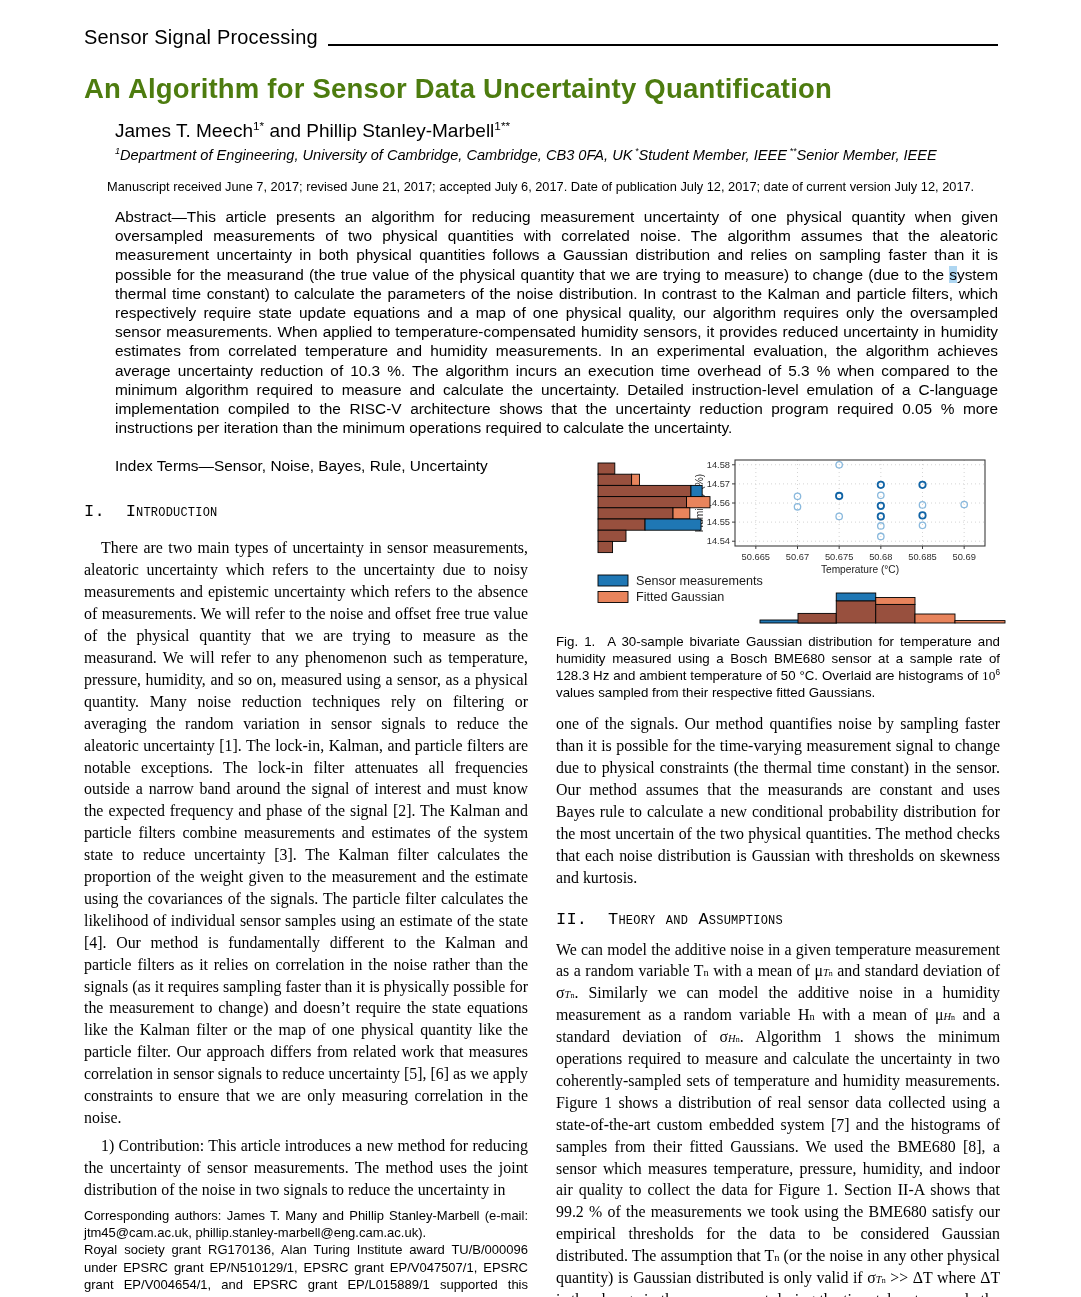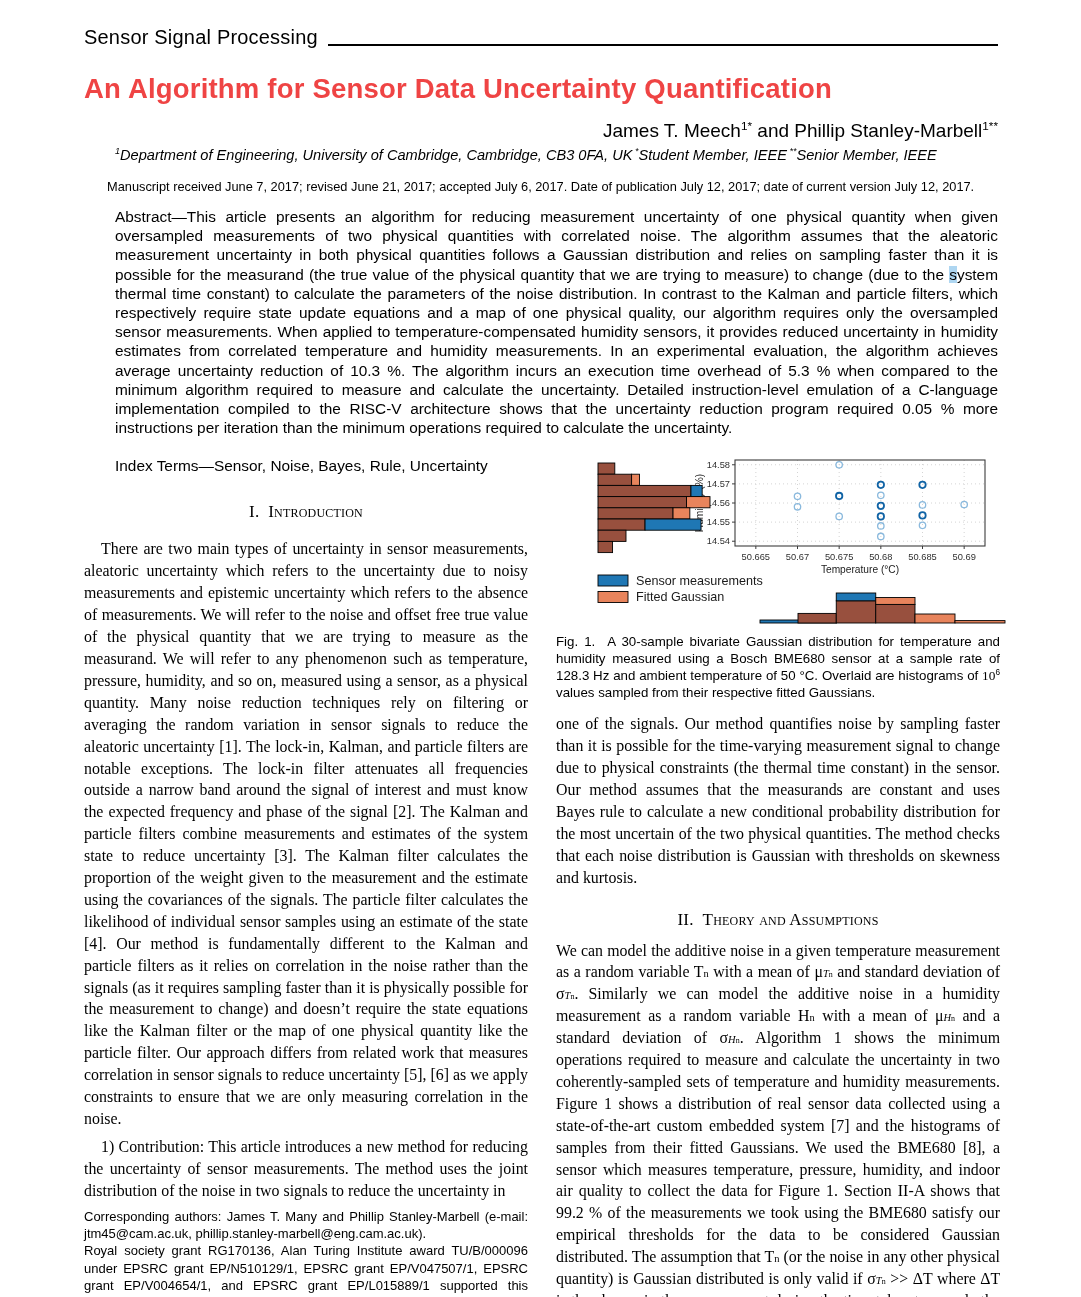--- a/index.html
+++ b/index.html
@@ -7,35 +7,35 @@
     width:1081px;height:1297px;background:#ffffff;color:#000;
     font-family:"Liberation Sans",sans-serif;position:relative;overflow:hidden;
   }
   .page{position:absolute;inset:0;padding:26px 83px 0 84px;box-sizing:border-box;}
 
   
   .running-head{display:flex;align-items:flex-end;font-size:20px;letter-spacing:.2px;text-align:center;}
   .running-head .head-text{white-space:nowrap;font-weight:500;}
   .running-head .rule{flex:1;border-bottom:2.4px solid #000;margin-bottom:3px;margin-left:10px;}
 
-  .title{margin-top:24px;font-size:27.5px;font-weight:bold;color:#ef4444;letter-spacing:.2px;}
+  .title{margin-top:24px;font-size:27.5px;font-weight:bold;color:#4d7c0f;letter-spacing:.2px;}
 
-  .authors{margin-left:31px;margin-top:15px;font-size:19px;text-align:right;}
+  .authors{margin-left:31px;margin-top:15px;font-size:19px;}
   .affiliation{margin-left:31px;margin-top:5px;font-size:14.6px;font-style:italic;}
   .manuscript{margin-left:23px;margin-top:16px;font-size:12.8px;}
 
   .abstract{margin-left:31px;margin-top:13px;font-size:15.4px;line-height:19.2px;text-align:justify;}
   .index-terms{margin-left:31px;margin-top:0;font-size:15.4px;}
 
   .columns{display:flex;gap:28px;margin-top:20px;height:800px;}
   .col{width:444px;flex:none;}
   .col-left{display:flex;flex-direction:column;gap:6px;}
 
   .sec-heading{
-    font-family:Liberation Serif, serif;font-size:17px;text-align:center;
+    font-family:Liberation Mono, monospace;font-size:17px;
     margin:21px 0 10px 0;letter-spacing:.2px;
   }
   .sec-heading .sc{font-variant:small-caps;}
 
   .body-text{font-family:"Liberation Serif",serif;font-size:15.9px;line-height:21.9px;text-align:justify;margin:0;}
   .body-text.indent{text-indent:17px;}
 
   .footnote{margin-top:auto;font-size:13px;line-height:17.3px;text-align:justify;}
   .footnote p{margin:0;}
 

